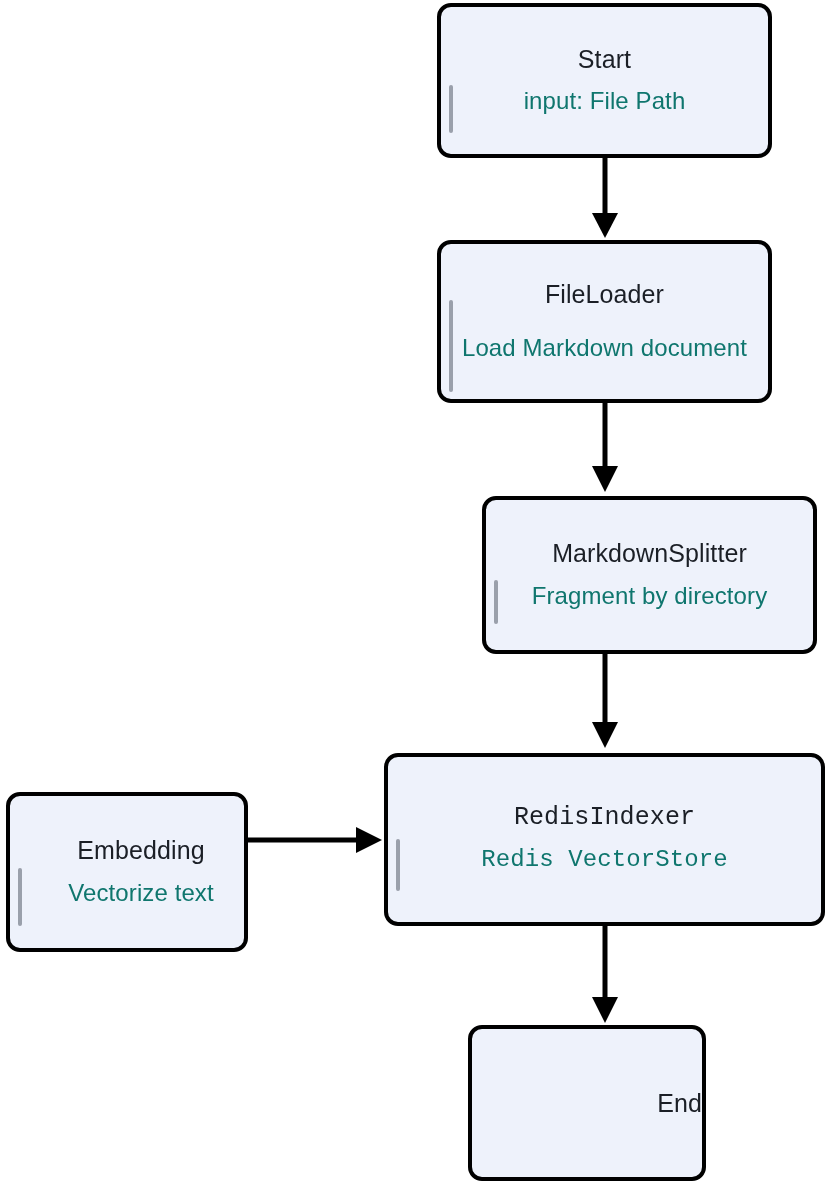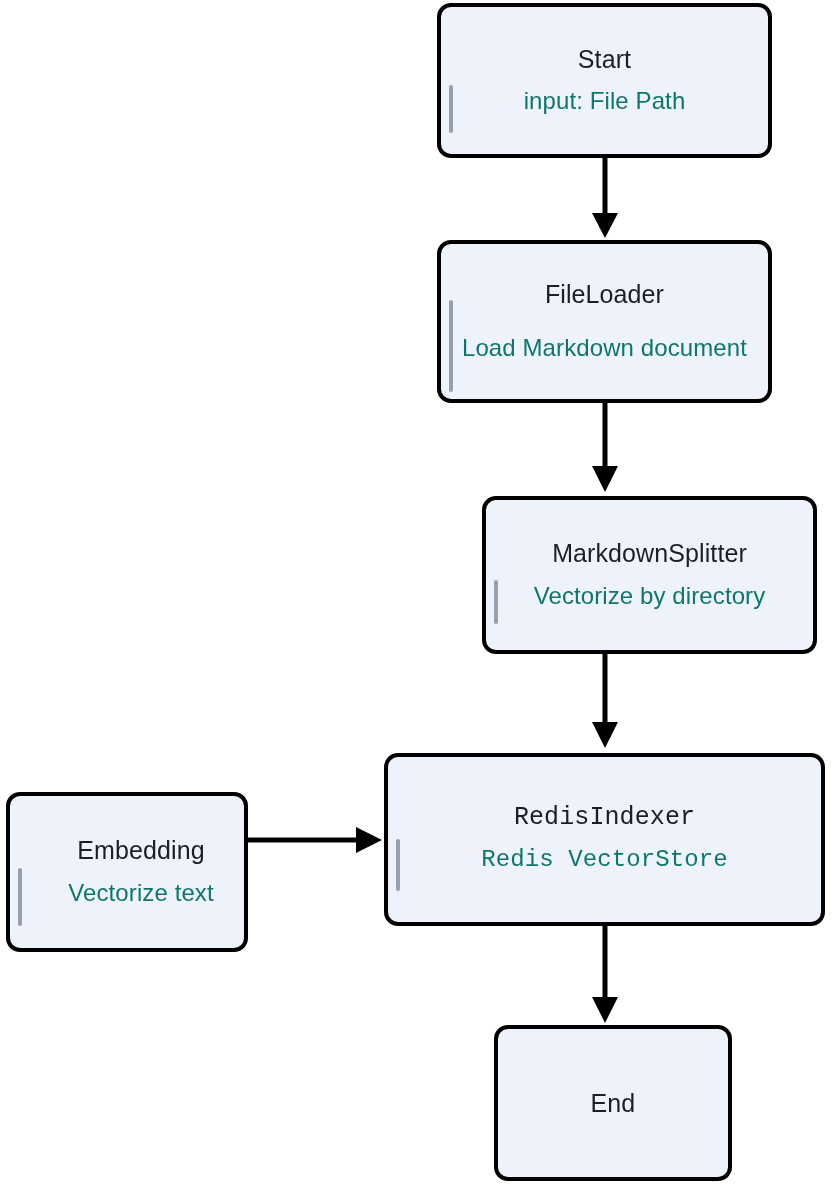--- a/index.html
+++ b/index.html
@@ -52,21 +52,21 @@
     padding: 0 14px;
   }
   .node-title + .node-sub { margin-top: 13px; }
 
   
   #node-start        { left: 437px; top: 3px;    width: 335px; height: 155px; }
   #node-fileloader   { left: 437px; top: 240px;  width: 335px; height: 163px; gap: 12px; }
   #node-splitter     { left: 437px; top: 496px;  width: 335px; height: 158px; margin-left: 45px; }
   #node-redisindexer { left: 384px; top: 753px;  width: 441px; height: 173px; font-family: Liberation Mono, monospace; }
   #node-embedding    { left: 6px;   top: 792px;  width: 242px; height: 160px; padding-left: 28px; }
-  #node-end          { left: 494px; top: 1025px; width: 238px; height: 156px; }
+  #node-end          { left: 468px; top: 1025px; width: 238px; height: 156px; align-items: flex-end; }
 
   #node-start        .node-accent { top: 78px;  height: 48px; }
   #node-fileloader   .node-accent { top: 56px;  height: 92px; }
   #node-splitter     .node-accent { top: 80px;  height: 44px; }
   #node-redisindexer .node-accent { top: 82px;  height: 52px; }
   #node-embedding    .node-accent { top: 72px;  height: 58px; }
 
   
   .arrow { position: absolute; }
   .arrow svg { display: block; }
@@ -103,21 +103,21 @@
   <div class="arrow" id="arrow-fileloader-splitter">
     <svg width="40" height="92" viewBox="0 0 40 92">
       <line x1="20" y1="0" x2="20" y2="70" stroke="#000000" stroke-width="5"></line>
       <polygon points="20,89 7,63 33,63" fill="#000000"></polygon>
     </svg>
   </div>
 
   <div class="node" id="node-splitter">
     <span class="node-accent"></span>
     <div class="node-title">MarkdownSplitter</div>
-    <div class="node-sub">Vectorize by directory</div>
+    <div class="node-sub">Fragment by directory</div>
   </div>
 
   <div class="arrow" id="arrow-splitter-redis">
     <svg width="40" height="97" viewBox="0 0 40 97">
       <line x1="20" y1="0" x2="20" y2="74" stroke="#000000" stroke-width="5"></line>
       <polygon points="20,94 7,68 33,68" fill="#000000"></polygon>
     </svg>
   </div>
 
   <div class="node" id="node-embedding">

